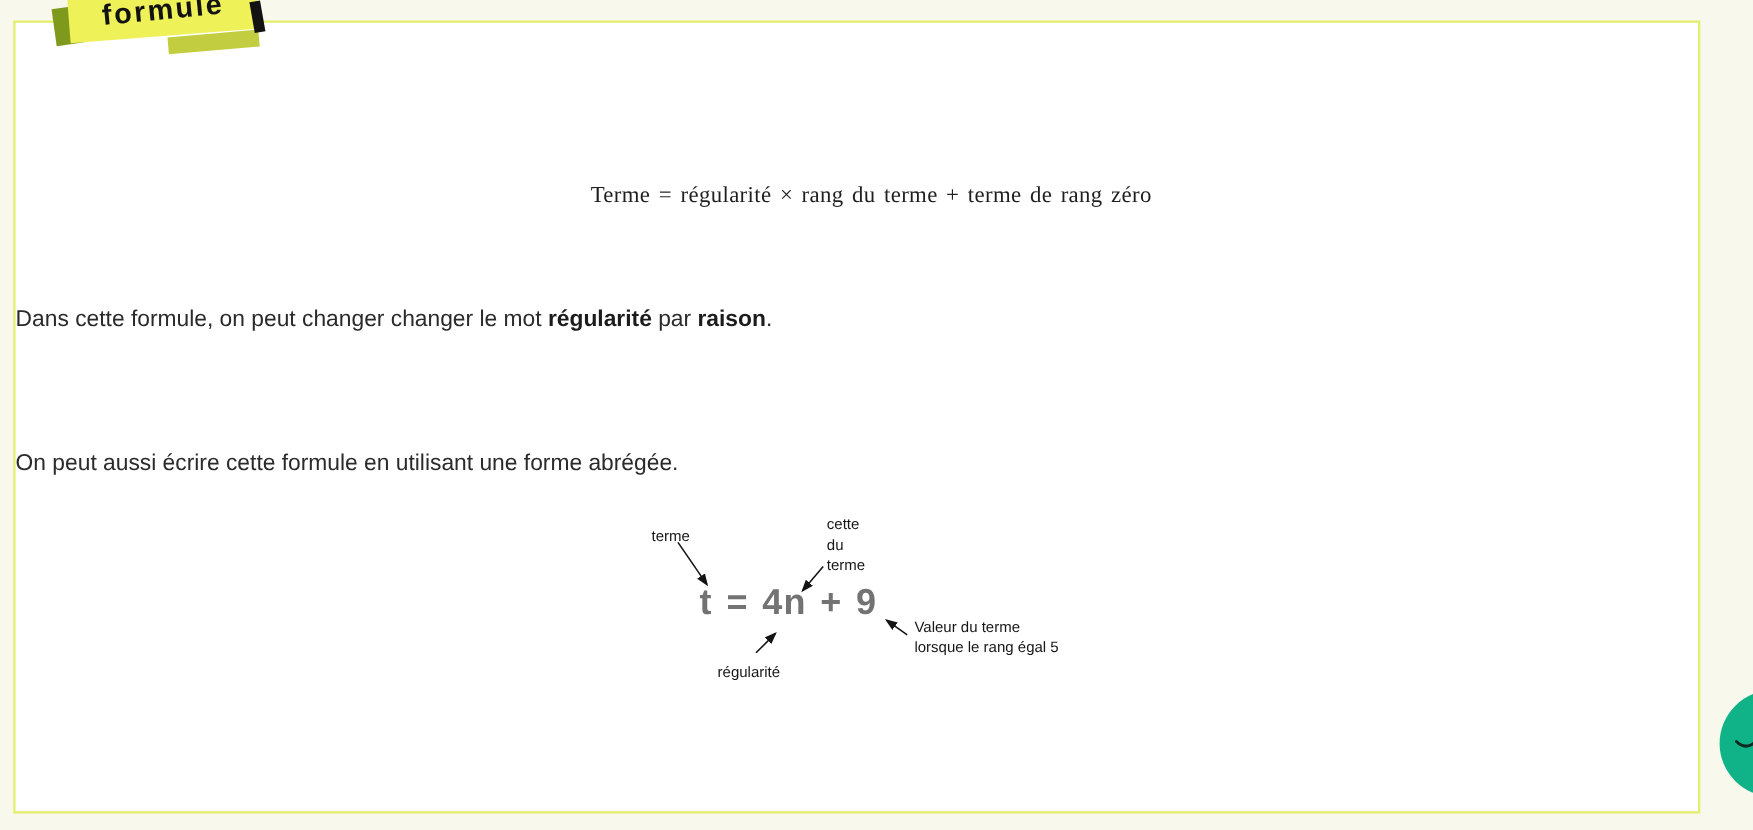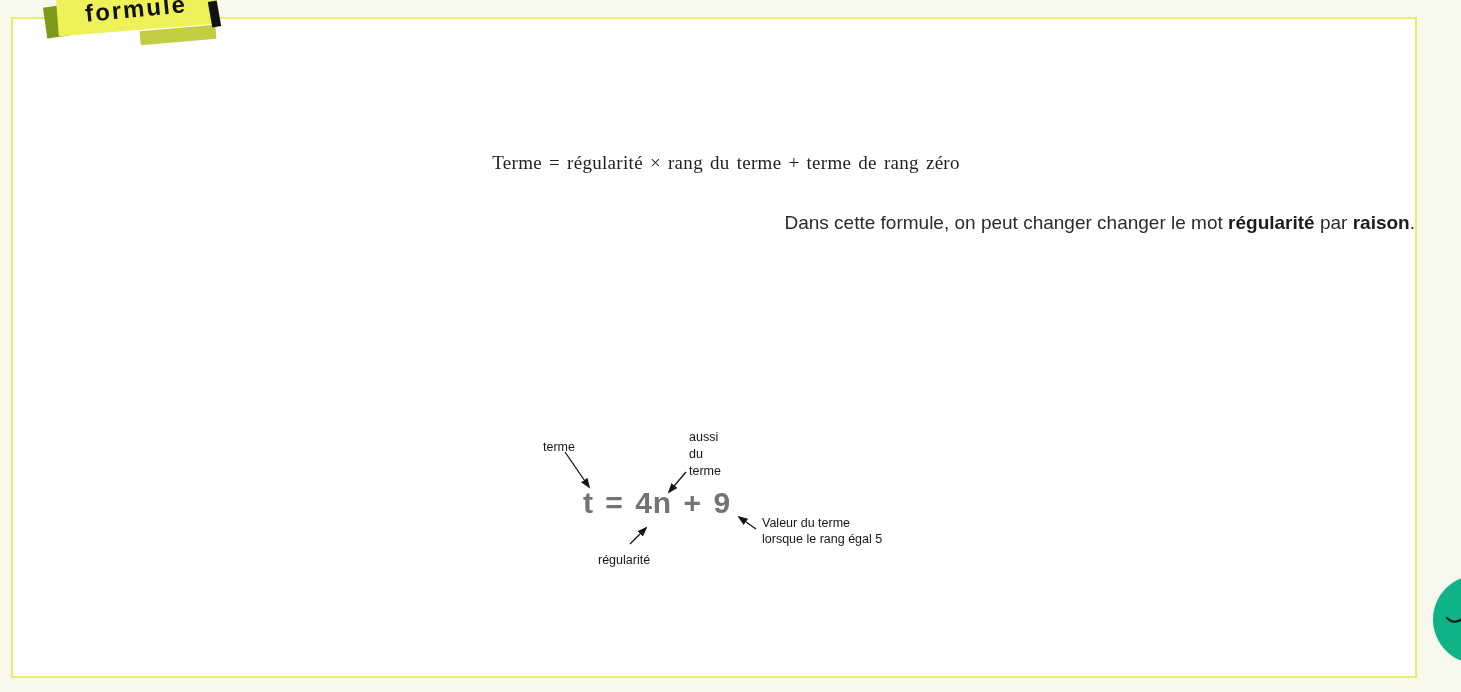--- a/index.html
+++ b/index.html
@@ -85,24 +85,25 @@
     font-family: "Liberation Serif", "DejaVu Serif", serif;
     font-size: 19px;
     letter-spacing: 0.3px;
     word-spacing: 2px;
     color: #1f1f1f;
   }
   .para-line {
     position: absolute;
     left: 0;
     width: 100%;
-    text-align: right;
+    text-align: left;
     font-family: "Liberation Sans", "DejaVu Sans", sans-serif;
     font-size: 19px;
     color: #2b2b2b;
+    margin-top: 44px;
   }
   .f1 { top: 133px; padding-left: 12px; }
   .p1 { top: 193px; }
   .f2 { top: 253px; }
   .p2 { top: 313px; }
   .para-line b { font-weight: bold; color: #1c1c1c; }
   
   .diagram {
     position: absolute;
     left: 524px;
@@ -160,38 +161,39 @@
 </head>
 <body>
 
 <div class="card">
 
   <div class="formula-line f1">Terme = régularité × rang du terme + terme de rang zéro</div>
 
   <div class="para-line p1"><span>Dans cette formule, on peut changer changer le mot </span><b>régularité</b><span> par </span><b>raison</b><span>.</span></div>
 
 
+  <div class="para-line p2">On peut aussi écrire cette formule en utilisant une forme abrégée.</div>
 
   <div class="diagram">
     <svg class="arrows" viewBox="0 0 360 175">
       <defs>
         <marker id="ah" markerWidth="9" markerHeight="8" refX="6.5" refY="3" orient="auto">
           <path d="M0,0 L8,3 L0,6 z" fill="#141414"></path>
         </marker>
       </defs>
       <line x1="28" y1="30" x2="52" y2="65" stroke="#141414" stroke-width="1.3" marker-end="url(#ah)"></line>
       <line x1="149" y1="50" x2="132" y2="70" stroke="#141414" stroke-width="1.3" marker-end="url(#ah)"></line>
       <line x1="93" y1="122" x2="109" y2="106" stroke="#141414" stroke-width="1.3" marker-end="url(#ah)"></line>
       <line x1="219" y1="107" x2="202" y2="95" stroke="#141414" stroke-width="1.3" marker-end="url(#ah)"></line>
     </svg>
 
     <div class="diag-label lab-terme">terme</div>
 
     <div class="diag-label lab-rang">
-      <div>aussi</div>
+      <div>cette</div>
       <div>du</div>
       <div>terme</div>
     </div>
 
     <div class="equation">t = 4n + 9</div>
 
     <div class="diag-label lab-reg">régularité</div>
 
     <div class="diag-label lab-valeur">
       <div>Valeur du terme</div>

